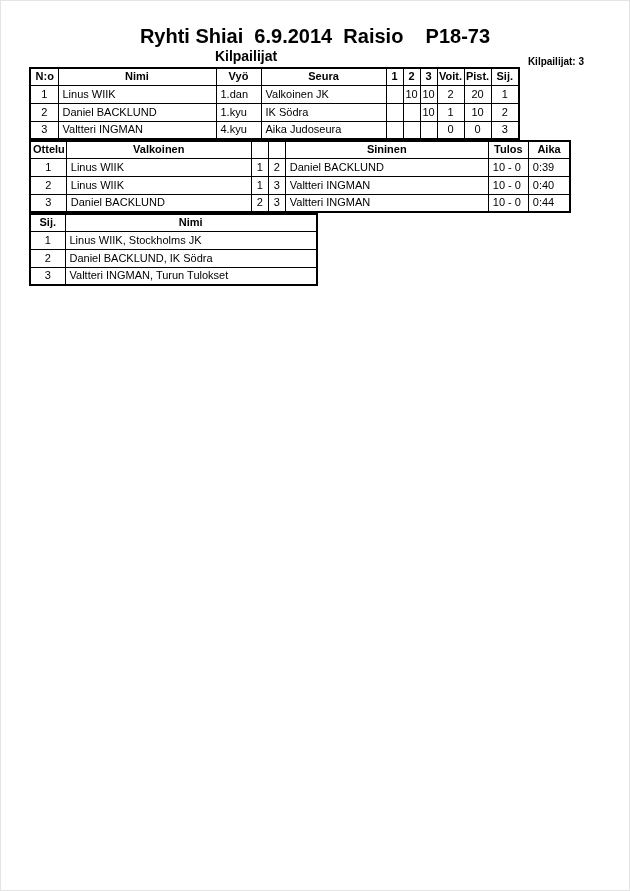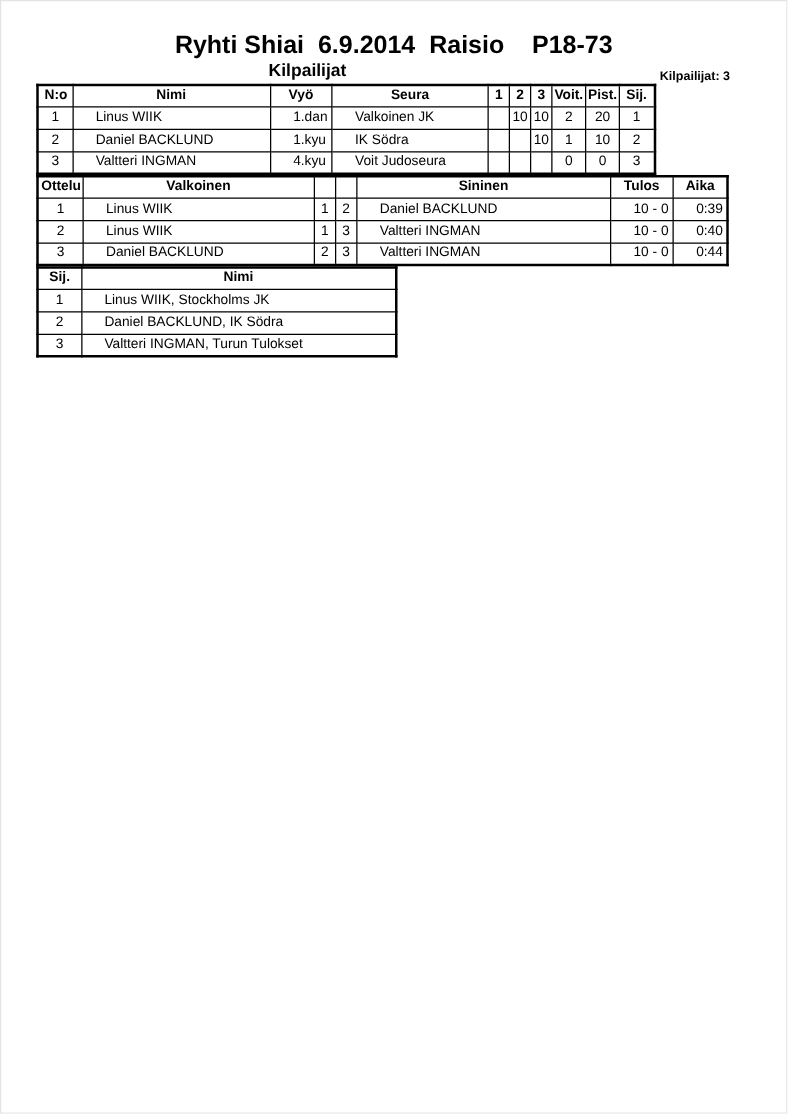--- a/index.html
+++ b/index.html
@@ -43,21 +43,21 @@
     border: 1px solid #000;
     font-size: 11px;
     line-height: 13px;
     white-space: nowrap;
     overflow: visible;
   }
   th { font-weight: bold; height: 17px; padding: 1px 1px; }
   td { height: 18px; padding: 1px 3px; }
   .al { text-align: center; padding-left: 2px; }
   .ac { text-align: center; padding: 1px 1px; }
-  td.name { text-align: left; padding-left: 18px; }
+  td.name { text-align: left; padding-left: 4px; }
 </style>
 </head>
 <body>
 
 <div class="page">
 
   <div class="title">Ryhti Shiai  6.9.2014  Raisio    P18-73</div>
   <div class="comp-count">Kilpailijat: 3</div>
 
   <div class="hw1">
@@ -112,21 +112,21 @@
         <td class="ac"></td>
         <td class="ac">10</td>
         <td class="ac">1</td>
         <td class="ac">10</td>
         <td class="ac">2</td>
       </tr>
       <tr>
         <td class="ac">3</td>
         <td class="name">Valtteri INGMAN</td>
         <td class="name">4.kyu</td>
-        <td class="name">Voit Judoseura</td>
+        <td class="name">Aika Judoseura</td>
         <td class="ac"></td>
         <td class="ac"></td>
         <td class="ac"></td>
         <td class="ac">0</td>
         <td class="ac">0</td>
         <td class="ac">3</td>
       </tr>
     </tbody>
   </table>
 

